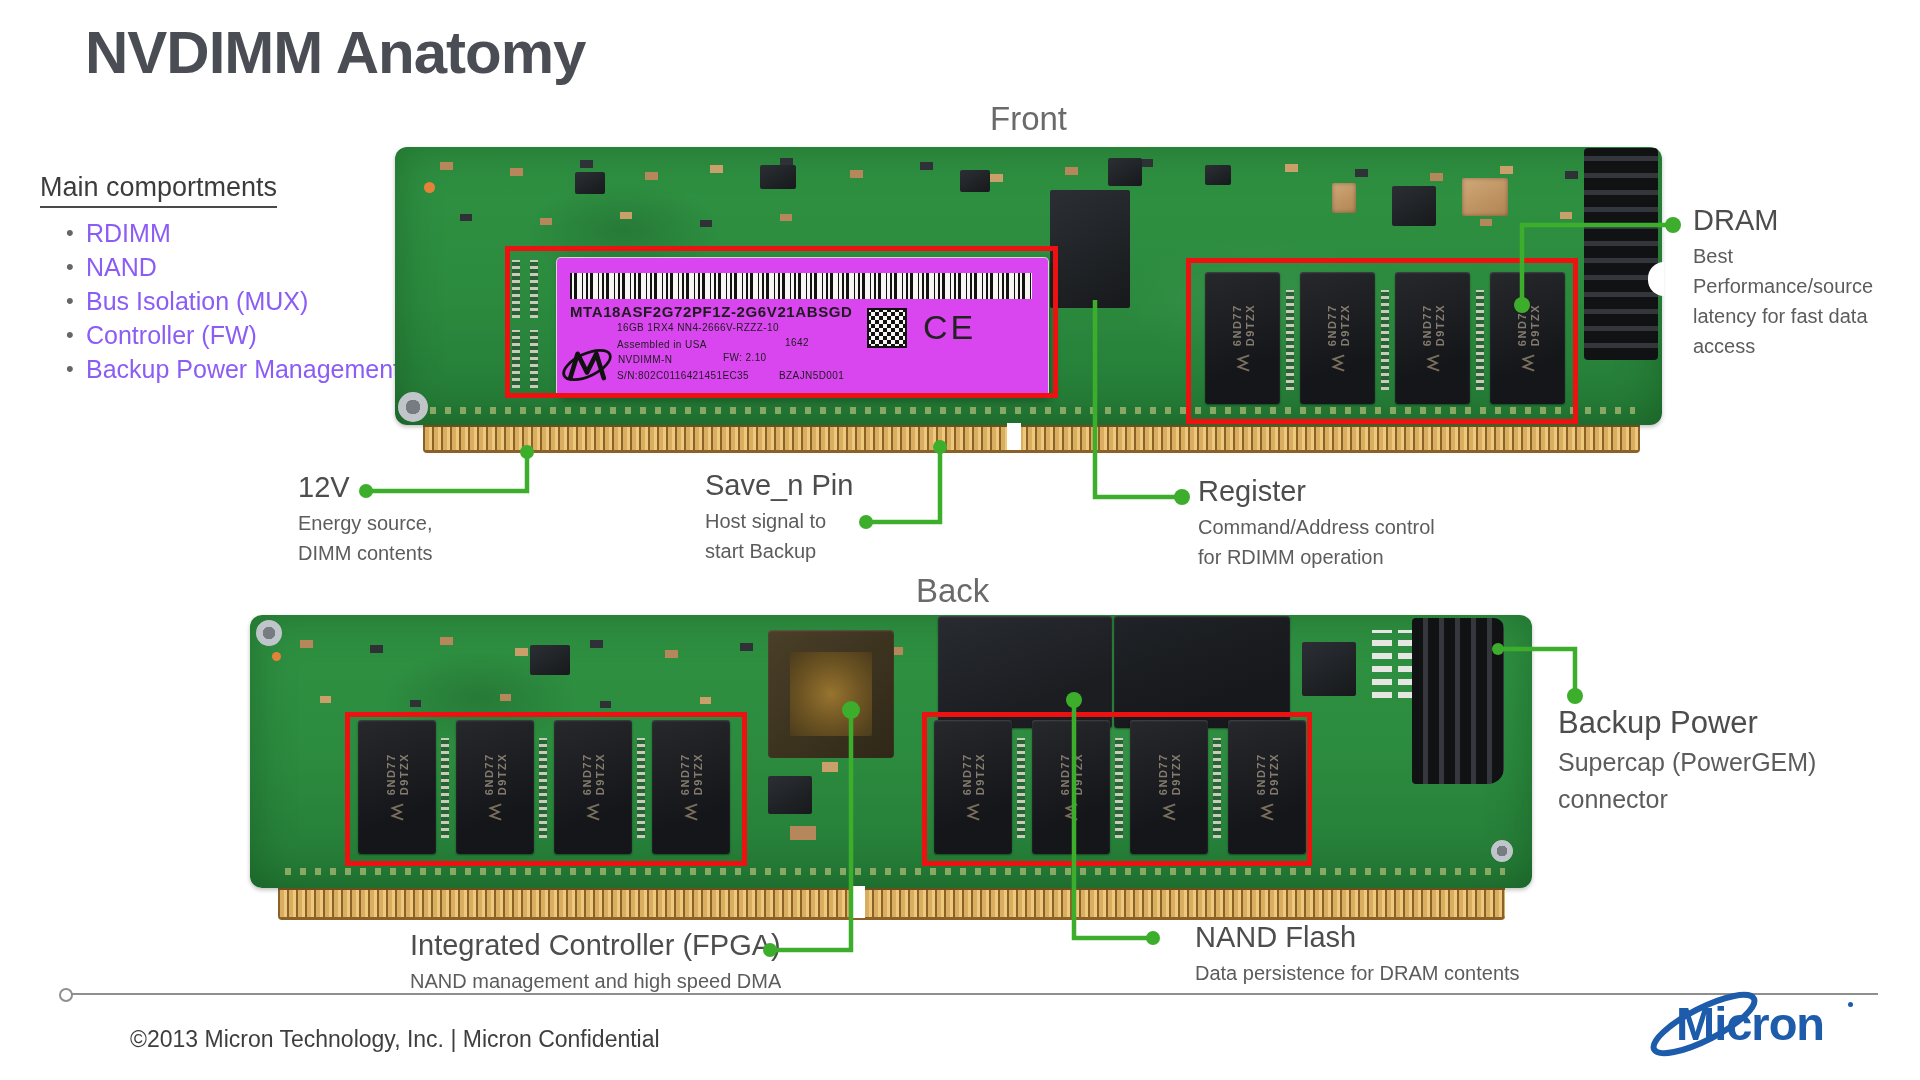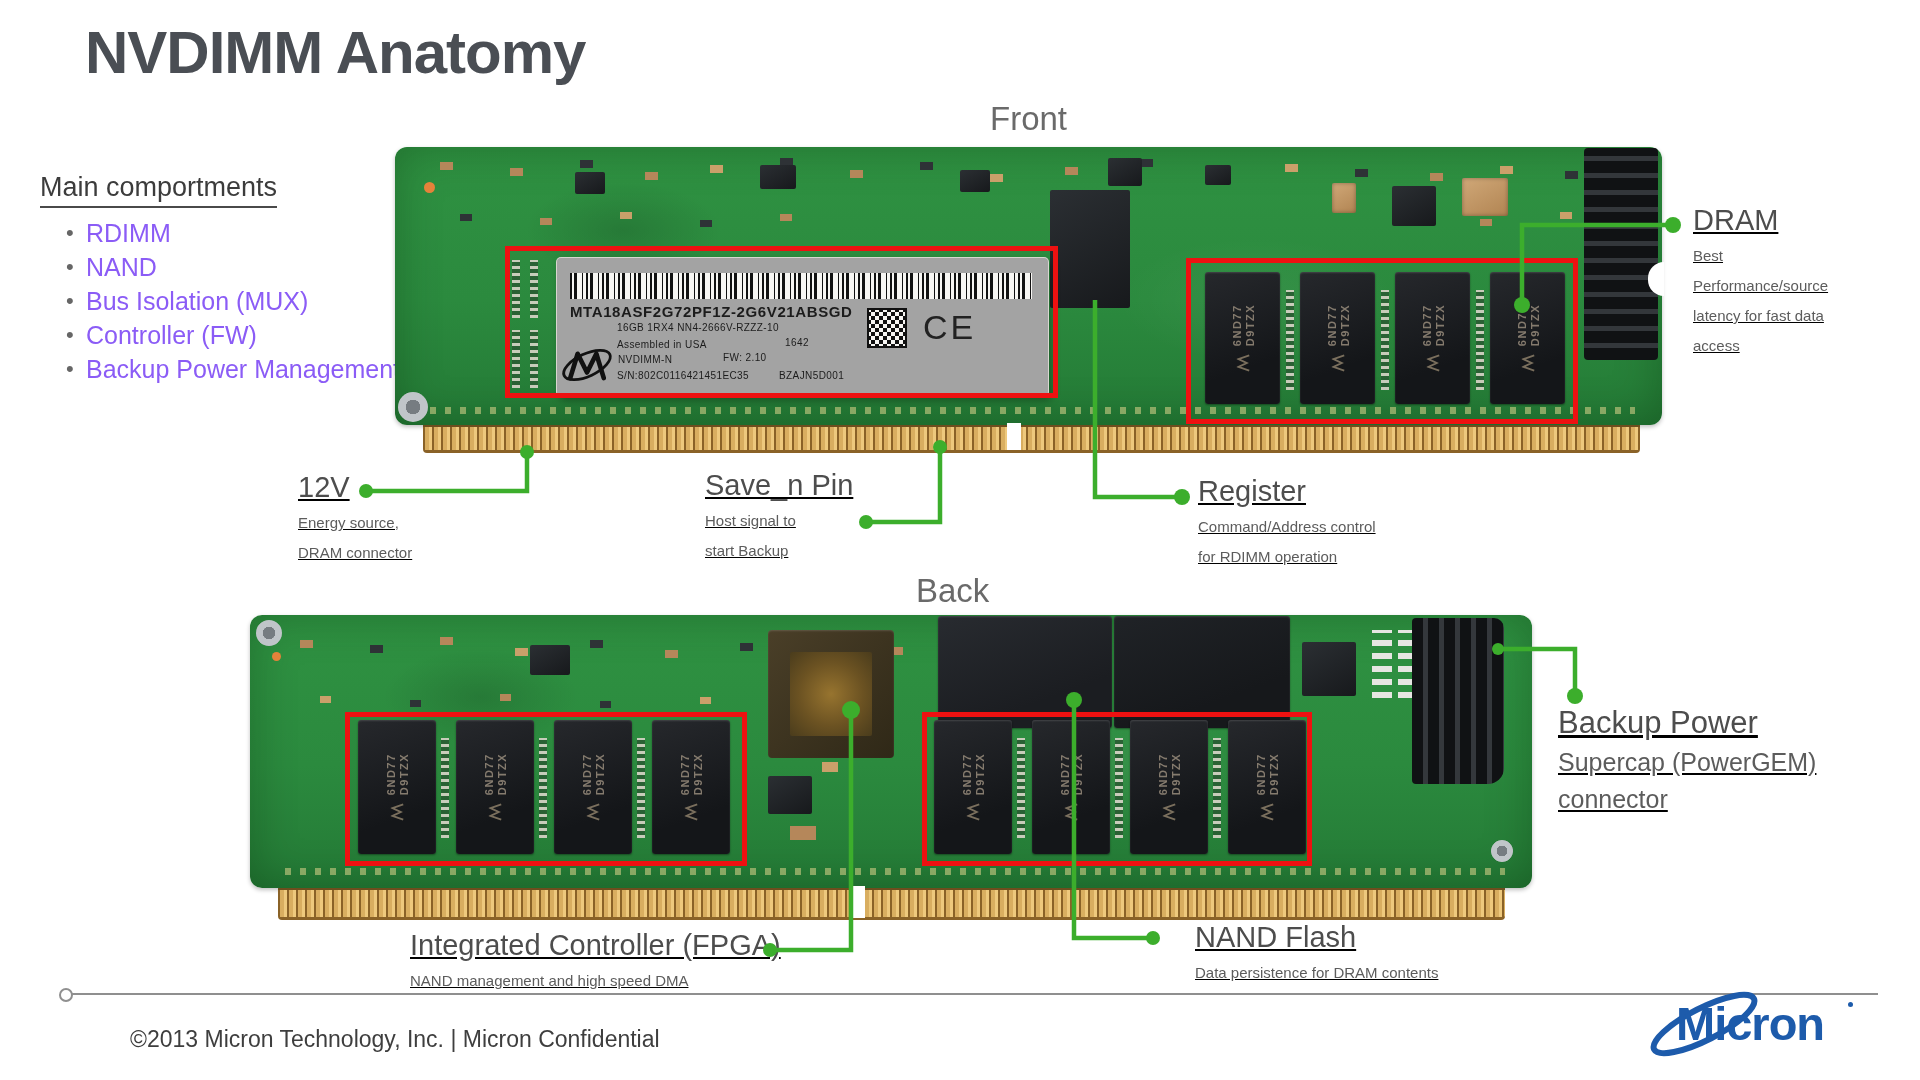--- a/index.html
+++ b/index.html
@@ -10,23 +10,23 @@
   .slide-title{position:absolute;left:85px;top:18px;font-size:60px;font-weight:bold;
                color:#4a4e54;letter-spacing:-1px;text-align:center;}
   .caption{position:absolute;font-size:33px;color:#6a6a6a;}
   .compartments{position:absolute;left:40px;top:172px;}
   .compartments h2{margin:0;font-size:27px;font-weight:normal;color:#3c3c3c;display:inline-block;
                    border-bottom:2px solid #4a4a4a;padding-bottom:3px;}
   .compartments ul{margin:8px 0 0 0;padding:0;list-style:none;}
   .compartments li{position:relative;padding-left:46px;font-size:25px;color:#8b5cf6;line-height:34px;}
   .compartments li::before{content:"\2022";position:absolute;left:26px;top:0;color:#666;font-size:22px;}
 
-  .ann{position:absolute;white-space:nowrap;text-decoration:underline;}
+  .ann{position:absolute;white-space:nowrap;}
   .ann .t{font-size:29px;color:#4d4d4d;line-height:34px;margin-bottom:4px;}
-  .ann .l{font-size:15px;color:#5c5c5c;line-height:30px;}
+  .ann .l{font-size:20px;color:#5c5c5c;line-height:30px;}
   .ann.big .t{font-size:31px;}
   .ann.big .l{font-size:25px;line-height:37px;}
 
   
   .pcb{position:absolute;border-radius:12px;z-index:1;
        background:
         radial-gradient(140px 70px at 18% 30%, rgba(0,0,0,.14), transparent 70%),
         radial-gradient(200px 90px at 68% 55%, rgba(255,255,255,.05), transparent 70%),
         linear-gradient(180deg,#2f9242 0%, #2b8a3e 55%, #247a36 100%);
        box-shadow:inset 0 0 46px rgba(0,35,0,.30), 0 2px 4px rgba(0,0,0,.25);}
@@ -54,21 +54,21 @@
         background:repeating-linear-gradient(0deg,#d9d4c8 0 3px,#2a5d33 3px 7px);opacity:.9;}
   .smd{position:absolute;z-index:5;width:13px;height:8px;background:#b5875a;}
   .padarr{position:absolute;z-index:5;width:20px;
         background:repeating-linear-gradient(0deg,#e6e6e2 0 6px,transparent 6px 13px);}
   .conn{position:absolute;z-index:6;border-radius:4px;}
 
   .redbox{position:absolute;border:5px solid #ee1111;z-index:20;}
 
   
   .sticker{position:absolute;left:557px;top:258px;width:491px;height:138px;z-index:10;
-           background:#a3a3a3;border-radius:4px;
+           background:#d946ef;border-radius:4px;
            box-shadow:0 0 0 1px #d8d6d0, 3px 4px 8px rgba(0,0,0,.35);}
   .barcode{position:absolute;left:13px;top:15px;width:462px;height:26px;
            background:repeating-linear-gradient(90deg,#111 0 2px,#f7f6f3 2px 4px,#111 4px 7px,#f7f6f3 7px 12px,#111 12px 13px,#f7f6f3 13px 16px);}
   .st{position:absolute;font-size:10px;color:#1c1c1c;letter-spacing:.4px;white-space:nowrap;}
   .st.pn{font-size:15px;font-weight:bold;letter-spacing:.6px;}
   .qr{position:absolute;left:310px;top:50px;width:40px;height:40px;
       background-image:conic-gradient(#111 0 25%, #f7f6f3 0 50%, #111 0 75%, #f7f6f3 0);
       background-size:8px 8px;outline:2px solid #111;outline-offset:-2px;}
   .ce{position:absolute;left:358px;top:50px;font-size:34px;color:#222;letter-spacing:3px;margin-left:8px;}
 
@@ -368,21 +368,21 @@
     <div class="t">DRAM</div>
     <div class="l">Best</div>
     <div class="l">Performance/source</div>
     <div class="l">latency for fast data</div>
     <div class="l">access</div>
   </div>
 
   <div class="ann" style="left:298px;top:470px;">
     <div class="t">12V</div>
     <div class="l">Energy source,</div>
-    <div class="l">DRAM connector</div>
+    <div class="l">DIMM contents</div>
   </div>
 
   <div class="ann" style="left:705px;top:468px;">
     <div class="t">Save_n Pin</div>
     <div class="l">Host signal to</div>
     <div class="l">start Backup</div>
   </div>
 
   <div class="ann" style="left:1198px;top:474px;">
     <div class="t">Register</div>

